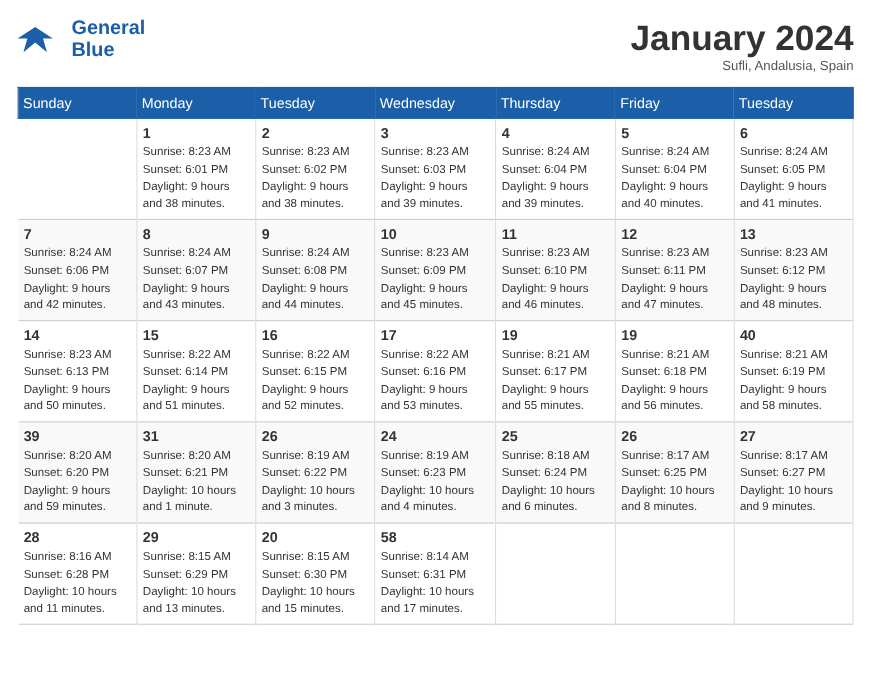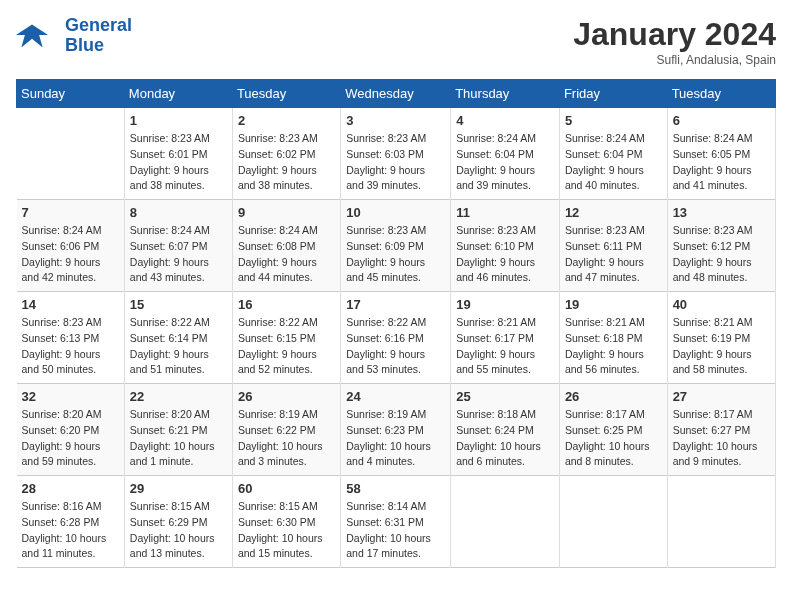--- a/index.html
+++ b/index.html
@@ -205,25 +205,25 @@
           <span class="day-number">19</span>
           <div class="day-info">Sunrise: 8:21 AM<br>Sunset: 6:18 PM<br>Daylight: 9 hours and 56 minutes.</div>
         </td>
         <td>
           <span class="day-number">40</span>
           <div class="day-info">Sunrise: 8:21 AM<br>Sunset: 6:19 PM<br>Daylight: 9 hours and 58 minutes.</div>
         </td>
       </tr>
       <tr>
         <td>
-          <span class="day-number">32</span>
+          <span class="day-number">39</span>
           <div class="day-info">Sunrise: 8:20 AM<br>Sunset: 6:20 PM<br>Daylight: 9 hours and 59 minutes.</div>
         </td>
         <td>
-          <span class="day-number">22</span>
+          <span class="day-number">31</span>
           <div class="day-info">Sunrise: 8:20 AM<br>Sunset: 6:21 PM<br>Daylight: 10 hours and 1 minute.</div>
         </td>
         <td>
           <span class="day-number">26</span>
           <div class="day-info">Sunrise: 8:19 AM<br>Sunset: 6:22 PM<br>Daylight: 10 hours and 3 minutes.</div>
         </td>
         <td>
           <span class="day-number">24</span>
           <div class="day-info">Sunrise: 8:19 AM<br>Sunset: 6:23 PM<br>Daylight: 10 hours and 4 minutes.</div>
         </td>
@@ -243,21 +243,21 @@
       <tr>
         <td>
           <span class="day-number">28</span>
           <div class="day-info">Sunrise: 8:16 AM<br>Sunset: 6:28 PM<br>Daylight: 10 hours and 11 minutes.</div>
         </td>
         <td>
           <span class="day-number">29</span>
           <div class="day-info">Sunrise: 8:15 AM<br>Sunset: 6:29 PM<br>Daylight: 10 hours and 13 minutes.</div>
         </td>
         <td>
-          <span class="day-number">60</span>
+          <span class="day-number">20</span>
           <div class="day-info">Sunrise: 8:15 AM<br>Sunset: 6:30 PM<br>Daylight: 10 hours and 15 minutes.</div>
         </td>
         <td>
           <span class="day-number">58</span>
           <div class="day-info">Sunrise: 8:14 AM<br>Sunset: 6:31 PM<br>Daylight: 10 hours and 17 minutes.</div>
         </td>
         <td class="empty-cell"></td>
         <td class="empty-cell"></td>
         <td class="empty-cell"></td>
       </tr>

